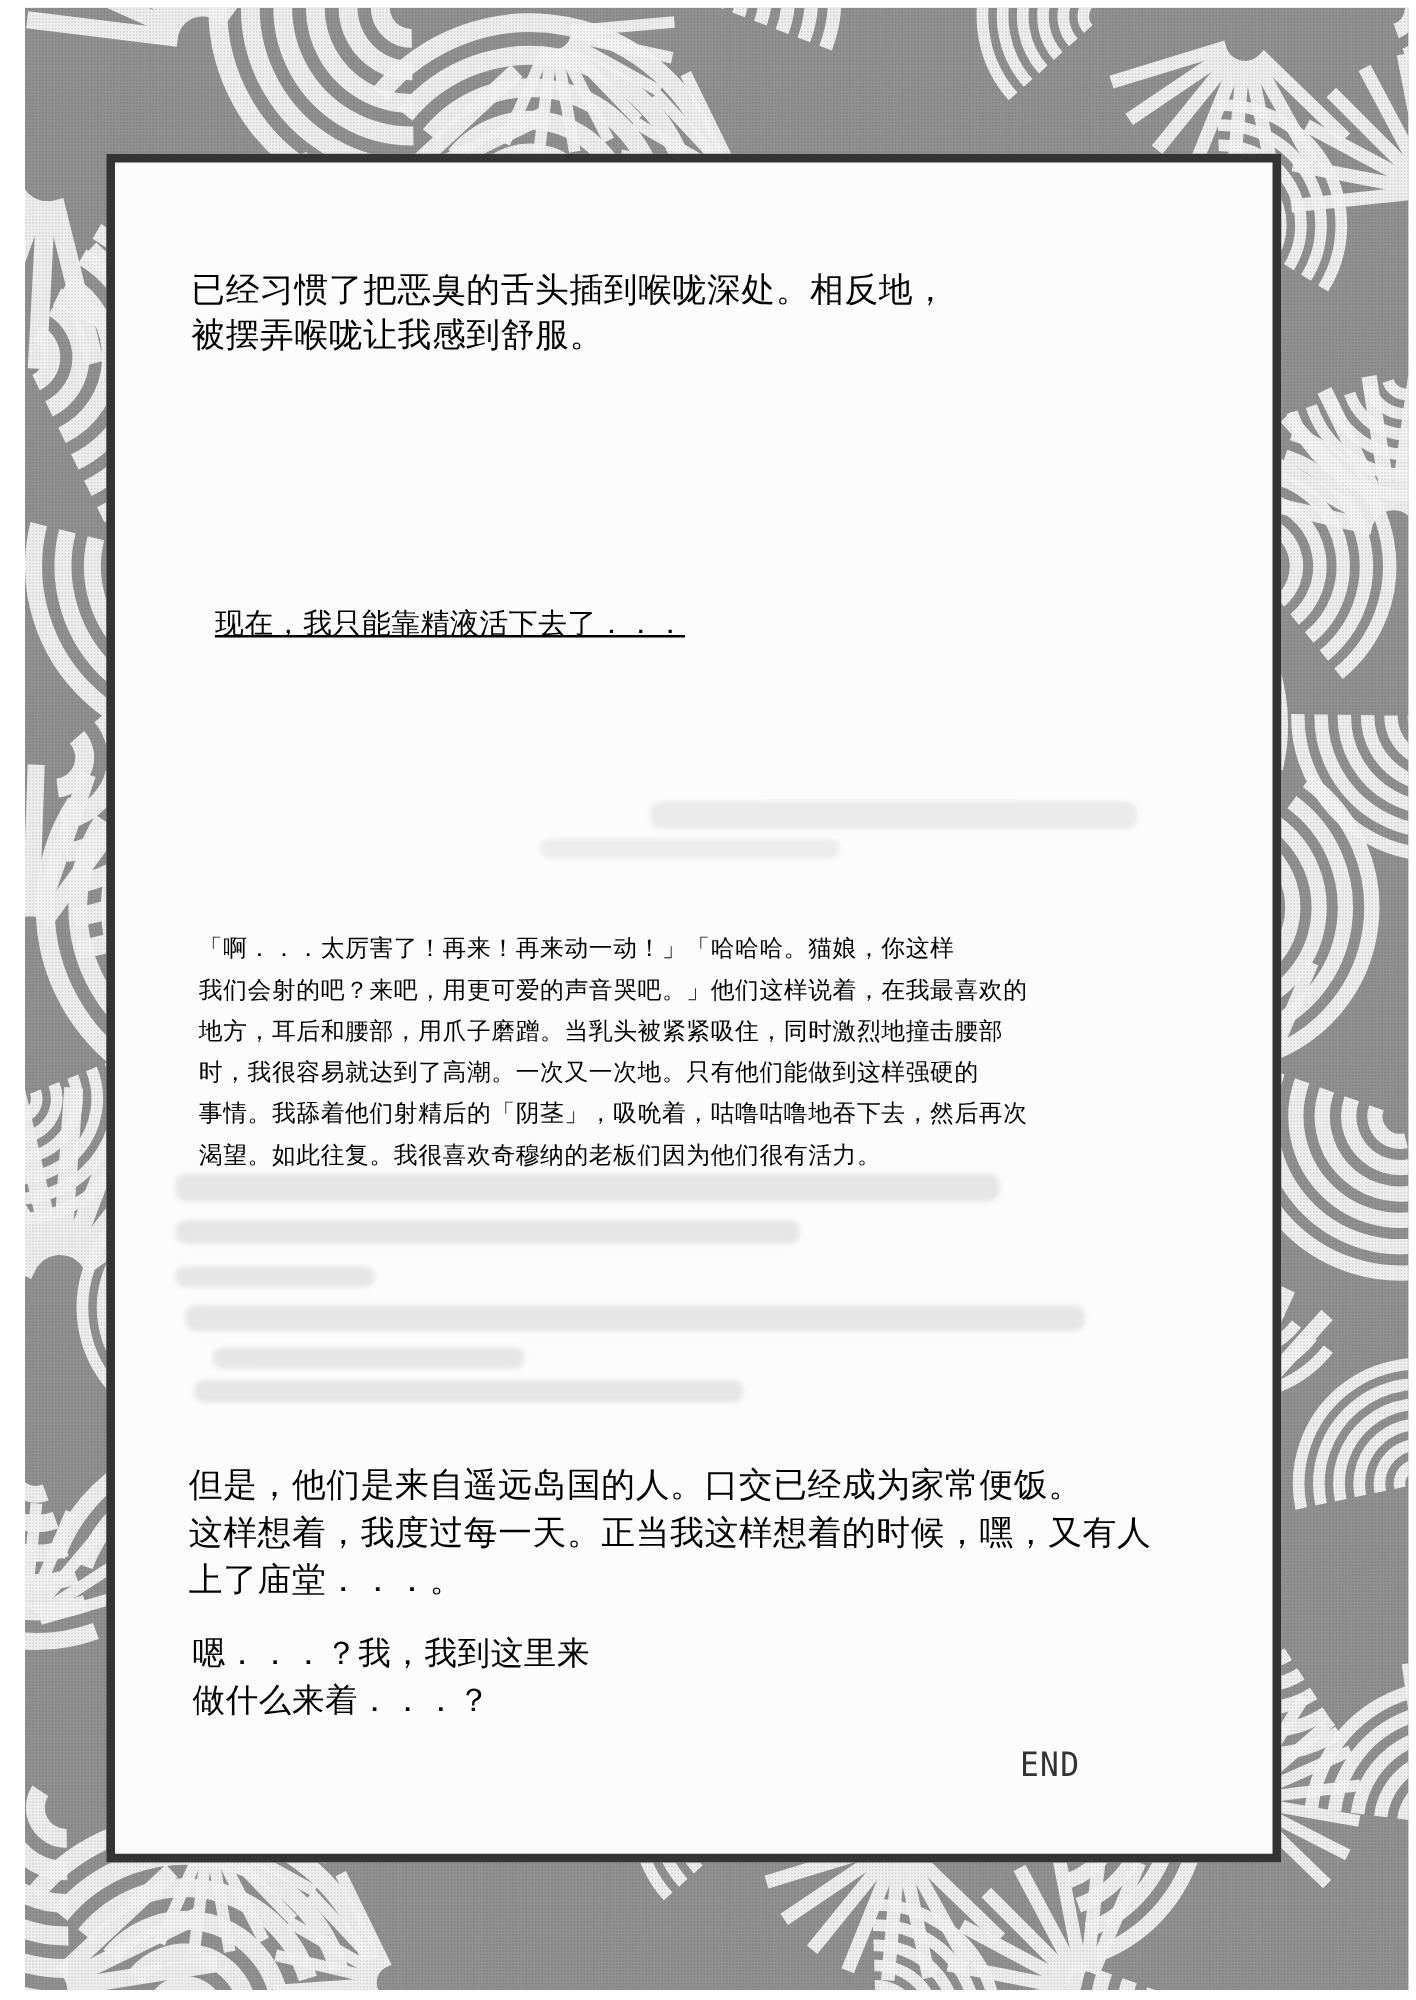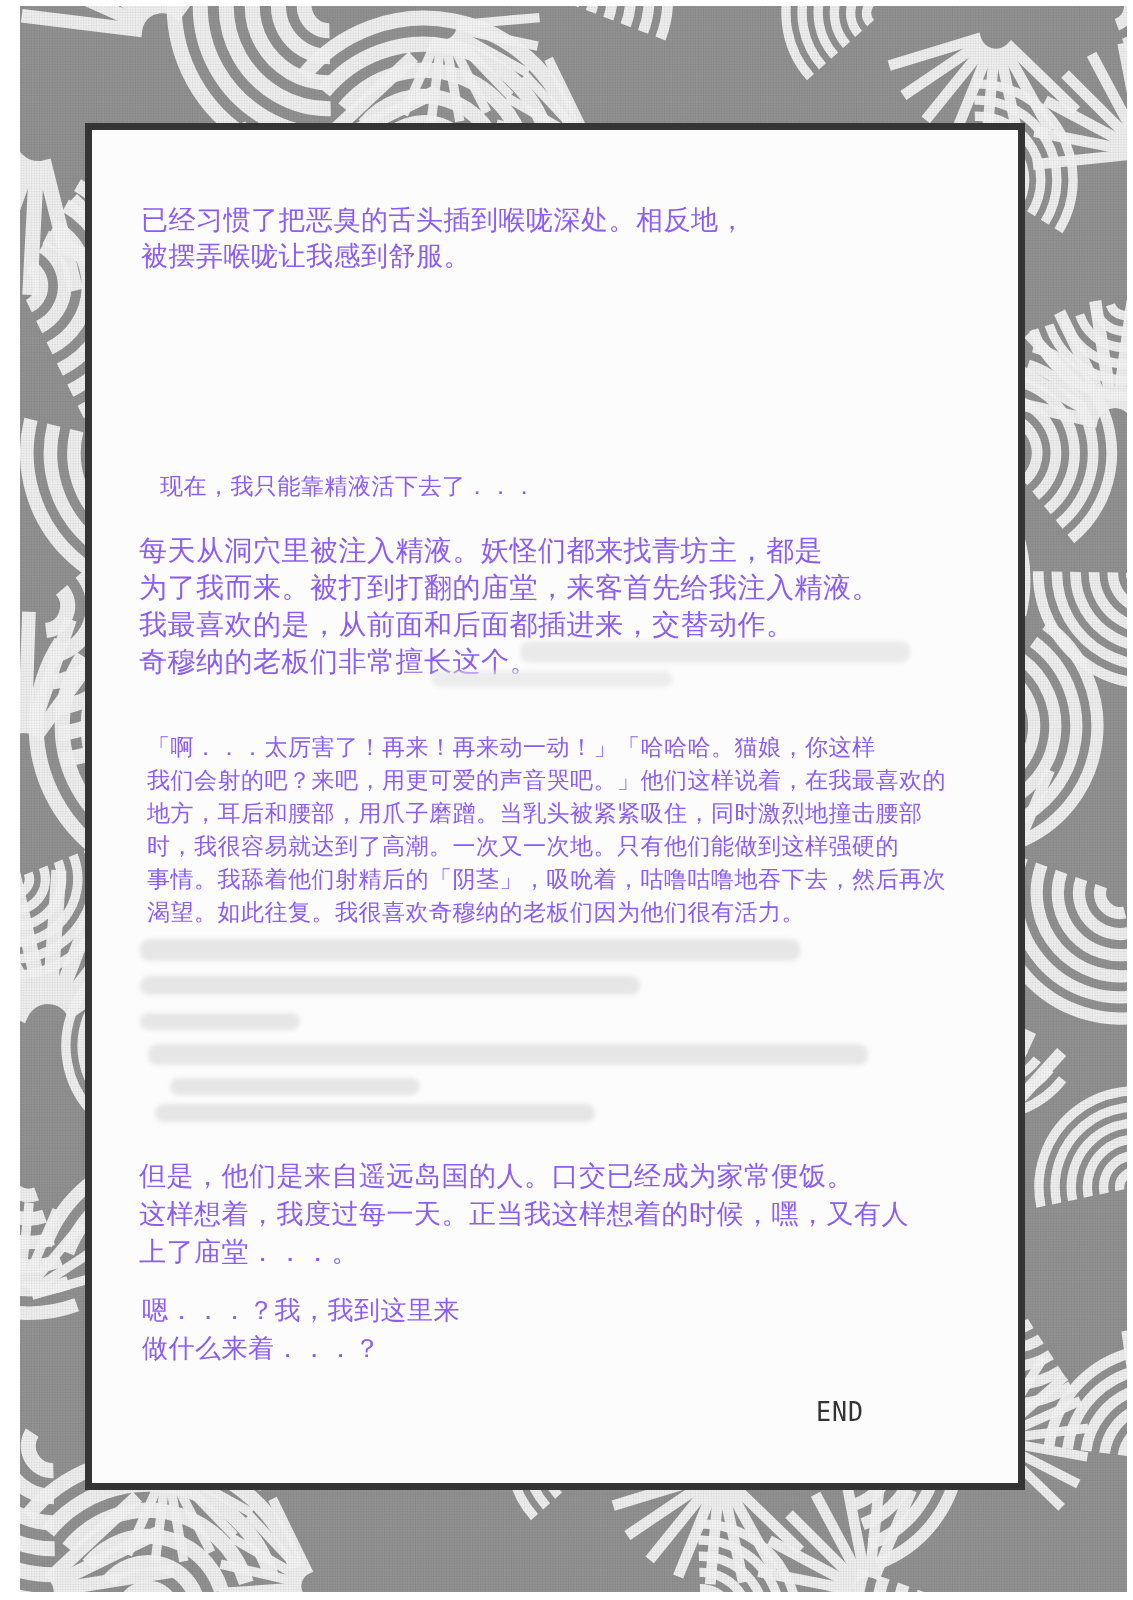--- a/index.html
+++ b/index.html
@@ -5,21 +5,21 @@
   html,body{margin:0;padding:0;background:#ffffff;}
   .stage{position:relative;width:1133px;height:1600px;background:#ffffff;overflow:hidden;
          font-family:"Liberation Sans",sans-serif;}
   .pattern-area{position:absolute;left:20px;top:6px;width:1107px;height:1586px;overflow:hidden;}
   .pattern-area svg{position:absolute;left:0;top:0;}
   .halftone{position:absolute;left:0;top:0;right:0;bottom:0;
             background-image:radial-gradient(rgba(0,0,0,0.10) 0.8px, rgba(0,0,0,0) 0.9px);
             background-size:2.6px 2.6px;pointer-events:none;}
   .frame{position:absolute;left:85px;top:123px;width:940px;height:1367px;box-sizing:border-box;
          border:7px solid #343434;background:#fcfcfc;overflow:hidden;z-index:2;}
-  .para{position:absolute;margin:4px;white-space:pre;color:#8b5cf6;font-weight:500;
+  .para{position:absolute;margin:16px;white-space:pre;color:#000000;font-weight:500;
         letter-spacing:0.5px;}
   .ghost{position:absolute;background:#e6e6e6;border-radius:9px;filter:blur(2px);}
   .end-marker{position:absolute;font-family:"DejaVu Sans Mono",monospace;font-size:25px;
         color:#333333;letter-spacing:1px;transform:scaleY(1.08);}
 </style>
 </head>
 <body>
 
 <div class="stage">
 
@@ -1001,28 +1001,24 @@
       </svg>
     <div class="halftone"></div>
   </div>
 
   <div class="frame">
 
     <p class="para" style="top:68px;left:45px;font-size:27px;line-height:36px;">已经习惯了把恶臭的舌头插到喉咙深处。相反地，
 被摆弄喉咙让我感到舒服。</p>
 
 
-    <p class="para" style="top:337px;left:64px;font-size:23px;line-height:30px;">现在，我只能靠精液活下去了．．．</p>
-
-    <p class="para" style="top:398px;left:43px;font-size:28px;line-height:37px;">每天从洞穴里被注入精液。妖怪们都来找青坊主，都是
-为了我而来。被打到打翻的庙堂，来客首先给我注入精液。
-我最喜欢的是，从前面和后面都插进来，交替动作。
-奇穆纳的老板们非常擅长这个。</p>
-
-    <p class="para" style="top:597px;left:51px;font-size:23px;line-height:33px;">「啊．．．太厉害了！再来！再来动一动！」「哈哈哈。猫娘，你这样
+    <p class="para" style="top:337px;left:64px;font-size:23px;line-height:30px;text-decoration:underline;">现在，我只能靠精液活下去了．．．</p>
+
+
+    <p class="para" style="top:597px;left:51px;font-size:19px;line-height:33px;">「啊．．．太厉害了！再来！再来动一动！」「哈哈哈。猫娘，你这样
 我们会射的吧？来吧，用更可爱的声音哭吧。」他们这样说着，在我最喜欢的
 地方，耳后和腰部，用爪子磨蹭。当乳头被紧紧吸住，同时激烈地撞击腰部
 时，我很容易就达到了高潮。一次又一次地。只有他们能做到这样强硬的
 事情。我舔着他们射精后的「阴茎」，吸吮着，咕噜咕噜地吞下去，然后再次
 渴望。如此往复。我很喜欢奇穆纳的老板们因为他们很有活力。</p>
 
     <div class="ghost" style="left:428px;top:511px;width:390px;height:22px;opacity:.8;"></div>
     <div class="ghost" style="left:340px;top:541px;width:240px;height:16px;opacity:.7;"></div>
     <div class="ghost" style="left:48px;top:809px;width:660px;height:22px;"></div>
     <div class="ghost" style="left:48px;top:846px;width:500px;height:19px;"></div>

